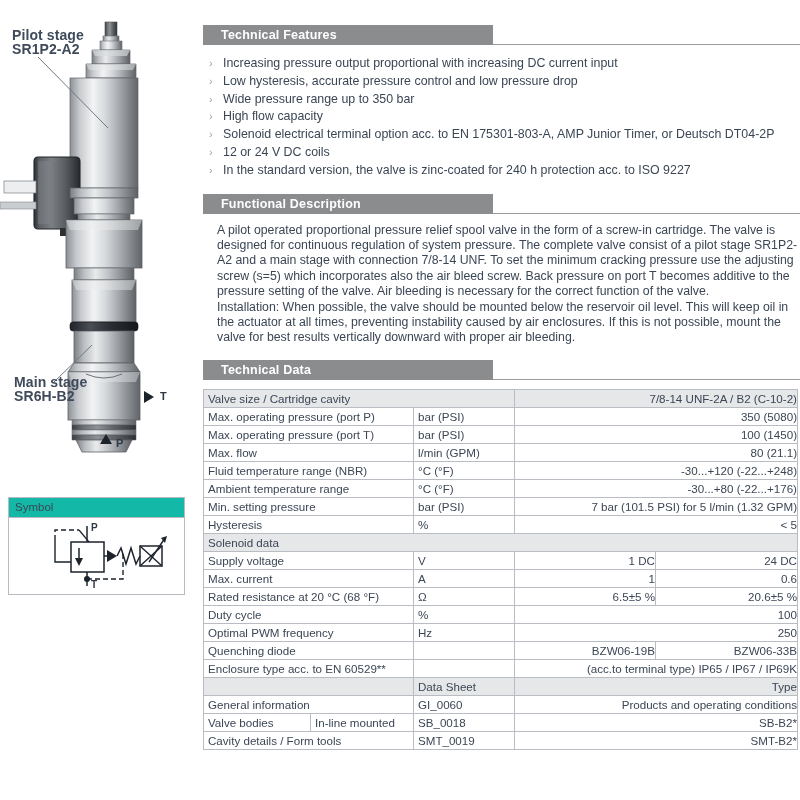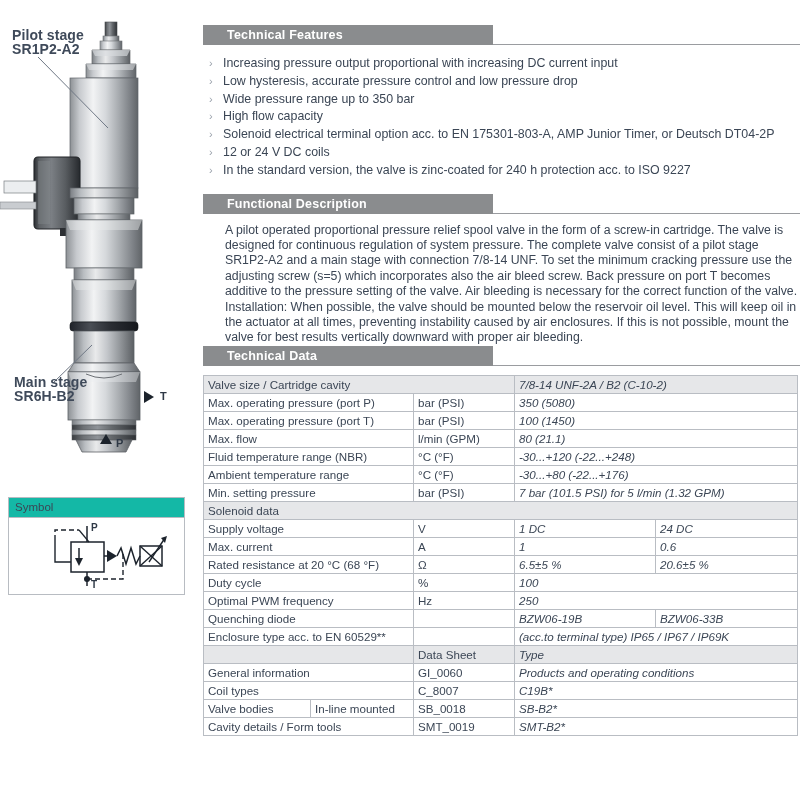--- a/index.html
+++ b/index.html
@@ -90,21 +90,21 @@
     background: #8a8c8e;
   }
   .section-head .bar-line {
     position: absolute;
     left: 290px; top: 19px;
     right: 0; height: 1px;
     background: #9a9ca0;
   }
   .section-head .title {
     position: absolute;
-    left: 24px; top: 0;
+    left: 18px; top: 0;
     height: 20px; line-height: 20px;
     font-size: 12.5px;
     font-weight: bold;
     color: #ffffff;
     letter-spacing: 0.2px;
   }
 
   ul.features {
     list-style: none;
     margin: 10px 0 0 0;
@@ -118,21 +118,21 @@
     color: #3b4655;
   }
   ul.features li .chev {
     position: absolute;
     left: 0; top: 0;
     color: #9aa1ab;
     font-size: 11px;
   }
 
   p.body-text {
-    margin: 9px 0 0 16px;
+    margin: 9px 0 0 8px;
     padding: 0 2px 0 6px;
     font-size: 12.3px;
     line-height: 15.4px;
     color: #3b4655;
   }
 
   
   table.tdata {
     border-collapse: collapse;
     width: 594px;
@@ -142,21 +142,21 @@
   table.tdata td {
     border: 1px solid #b9bdc3;
     font-size: 11.6px;
     line-height: 13px;
     height: 15px;
     padding: 1px 0 1px 4px;
     color: #3b4655;
     white-space: nowrap;
     overflow: hidden;
   }
-  td.c { text-align: left; padding-left: 0; font-style: italic; }
+  td.c { text-align: right; padding-left: 0; }
   tr.shade td { background: #e6e7e9; }
 </style>
 </head>
 <body>
 
 <div id="page">
 
   <div id="left-col">
 
     <svg width="200" height="490" viewBox="0 0 200 490" style="position:absolute;left:0;top:0;">
@@ -330,21 +330,21 @@
 
     <div class="section-head" style="margin-top:14px;text-align:right;">
       <div class="bar"></div>
       <div class="bar-line"></div>
       <div class="title">Functional Description</div>
     </div>
 
     <p class="body-text">A pilot operated proportional pressure relief spool valve in the form of a screw-in cartridge. The valve is designed for continuous regulation of system pressure. The complete valve consist of a pilot stage SR1P2-A2 and a main stage with connection 7/8-14 UNF. To set the minimum cracking pressure use the adjusting screw (s=5) which incorporates also the air bleed screw. Back pressure on port T becomes additive to the pressure setting of the valve. Air bleeding is necessary for the correct function of the valve.</p>
     <p class="body-text" style="margin-top:0;">Installation: When possible, the valve should be mounted below the reservoir oil level. This will keep oil in the actuator at all times, preventing instability caused by air enclosures. If this is not possible, mount the valve for best results vertically downward with proper air bleeding.</p>
 
-    <div class="section-head" style="">
+    <div class="section-head" style="margin-top:14px;">
       <div class="bar"></div>
       <div class="bar-line"></div>
       <div class="title">Technical Data</div>
     </div>
 
     <table class="tdata">
       <colgroup>
         <col style="width:107px">
         <col style="width:103px">
         <col style="width:101px">
@@ -379,20 +379,25 @@
           <tr>
             <td colspan="2">Ambient temperature range</td>
             <td>°C (°F)</td>
             <td colspan="2" class="c">-30...+80 (-22...+176)</td>
           </tr>
           <tr>
             <td colspan="2">Min. setting pressure</td>
             <td>bar (PSI)</td>
             <td colspan="2" class="c">7 bar (101.5 PSI) for 5 l/min (1.32 GPM)</td>
           </tr>
+          <tr>
+            <td colspan="2">Hysteresis</td>
+            <td>%</td>
+            <td colspan="2" class="c">&lt; 5</td>
+          </tr>
           <tr class="shade">
             <td colspan="5">Solenoid data</td>
           </tr>
           <tr>
             <td colspan="2">Supply voltage</td>
             <td>V</td>
             <td class="c">1 DC</td>
             <td class="c">24 DC</td>
           </tr>
           <tr>
@@ -432,25 +437,20 @@
             <td colspan="2"></td>
             <td>Data Sheet</td>
             <td colspan="2" class="c">Type</td>
           </tr>
           <tr>
             <td colspan="2">General information</td>
             <td>GI_0060</td>
             <td colspan="2" class="c">Products and operating conditions</td>
           </tr>
           <tr>
-            <td colspan="2">Coil types</td>
-            <td>C_8007</td>
-            <td colspan="2" class="c">C19B*</td>
-          </tr>
-          <tr>
             <td>Valve bodies</td>
             <td>In-line mounted</td>
             <td>SB_0018</td>
             <td colspan="2" class="c">SB-B2*</td>
           </tr>
           <tr>
             <td colspan="2">Cavity details / Form tools</td>
             <td>SMT_0019</td>
             <td colspan="2" class="c">SMT-B2*</td>
           </tr>

